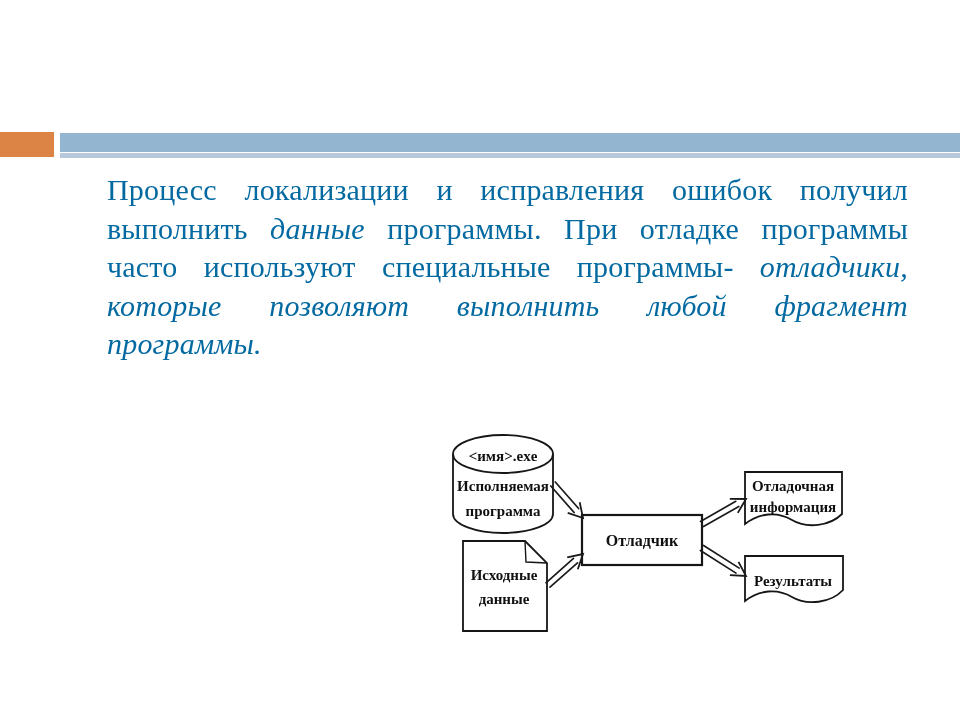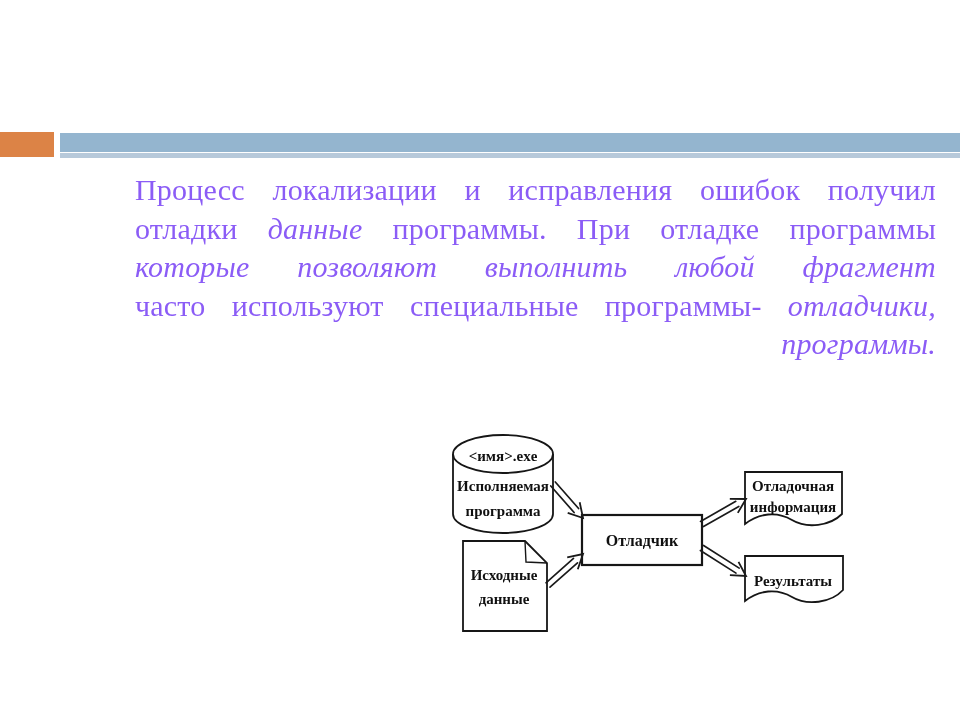--- a/index.html
+++ b/index.html
@@ -16,27 +16,26 @@
     position:absolute;left:60px;top:133px;width:900px;height:19px;
     background:#94B5CF;
   }
   .header-bar-edge{
     position:absolute;left:60px;top:153px;width:900px;height:5px;
     background:#B7C9DA;
   }
   
   .para{
     position:absolute;left:107px;top:171px;width:801px;
-    font-size:30px;line-height:38.5px;color:#8b5cf6;
+    font-size:30px;line-height:38.5px;color:#0369a1;
     letter-spacing:0.2px;
-    margin-left:28px;
   }
   .line{white-space:normal;}
   .just{text-align:justify;text-align-last:justify;}
-  .last{text-align:right;}
+  .last{text-align:left;}
   .it{font-style:italic;}
   
   .diagram{
     position:absolute;left:440px;top:423px;width:430px;height:220px;text-decoration:underline;
   }
   .diagram svg{display:block;}
   .shape{fill:#ffffff;stroke:#161616;stroke-width:1.8px;}
   .shape-bold{fill:#ffffff;stroke:#161616;stroke-width:2.2px;}
   .fold{fill:none;stroke:#161616;stroke-width:1.4px;}
   .arrow{fill:none;stroke:#1a1a1a;stroke-width:1.7px;stroke-linecap:round;}
@@ -53,27 +52,27 @@
 
 <div class="accent-block"></div>
 <div class="header-bar"></div>
 <div class="header-bar-edge"></div>
 
 <div class="para">
   <div class="line just">
     <span>Процесс локализации и исправления ошибок получил</span>
   </div>
   <div class="line just">
-    <span>отладки </span><span class="it">данные</span><span> программы. При отладке программы</span>
+    <span>выполнить </span><span class="it">данные</span><span> программы. При отладке программы</span>
+  </div>
+  <div class="line just">
+    <span>часто используют специальные программы- </span><span class="it">отладчики,</span>
   </div>
   <div class="line just">
     <span class="it">которые позволяют выполнить любой фрагмент</span>
-  </div>
-  <div class="line just">
-    <span>часто используют специальные программы- </span><span class="it">отладчики,</span>
   </div>
   <div class="line last">
     <span class="it">программы.</span>
   </div>
 </div>
 
 <div class="diagram">
   <svg width="430" height="220" viewBox="0 0 430 220" xmlns="http://www.w3.org/2000/svg">
 
     <g>

